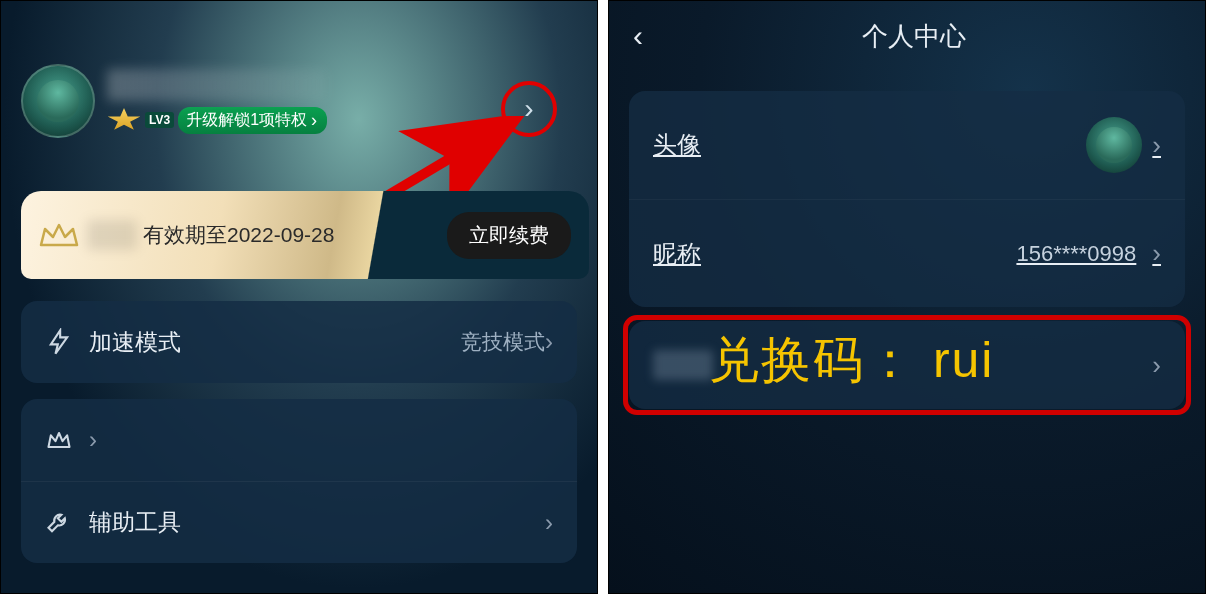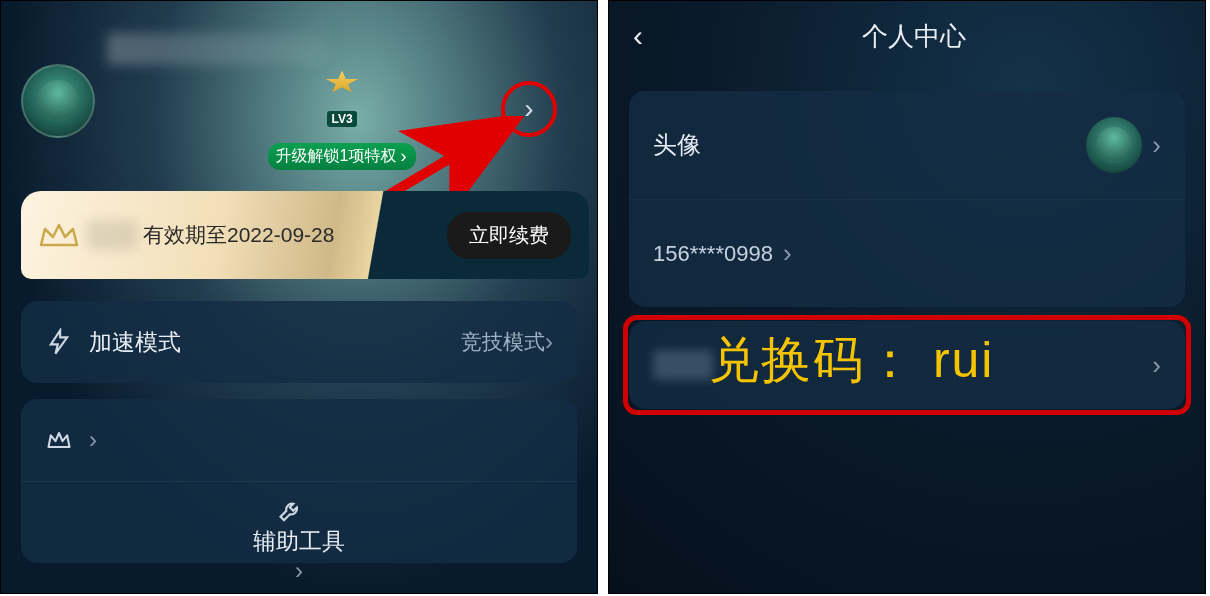--- a/index.html
+++ b/index.html
@@ -46,21 +46,21 @@
     margin-left: 12px;
     flex: 1;
   }
   .name-blur {
     width: 220px; height: 32px;
     background: linear-gradient(90deg, rgba(255,255,255,0.25), rgba(255,255,255,0.05));
     filter: blur(6px);
     border-radius: 4px;
     margin-bottom: 6px;
   }
-  .badge-row { display:flex; align-items:center; gap:16px;flex-direction:column; }
+  .badge-row { display:flex; align-items:center; gap:4px; }
   .lvl-star {
     width:34px; height:24px;
     background: linear-gradient(#f5d060,#d9a020);
     clip-path: polygon(50% 0%, 61% 35%, 98% 35%, 68% 57%, 79% 91%, 50% 70%, 21% 91%, 32% 57%, 2% 35%, 39% 35%);
     filter: blur(0.5px);
   }
   .lvl-tag {
     background:#0a4a3a; color:#fff;
     font-size:12px; font-weight:600;
     border-radius:3px; padding:1px 4px;
@@ -123,25 +123,25 @@
     position:absolute; left:20px; right:20px; top:300px;
   }
   .card {
     background: rgba(20,45,68,0.85);
     border-radius: 16px;
     margin-bottom: 16px;
   }
   .row {
     display:flex; align-items:center;
     height:82px;
-    padding: 16px 24px;
+    padding: 0 24px;
     color:#e8eef4;
     font-size:23px;
   }
-  .row + .row { border-top: 1px solid rgba(255,255,255,0.05); flex-direction: column; }
+  .row + .row { border-top: 1px solid rgba(255,255,255,0.05); }
   .row .ico { width:28px; height:28px; margin-right:16px; color:#cdd8e2; flex:0 0 auto; }
   .row .label { flex:1; }
   .row .value { color:#9eb0c2; font-size:21px; margin-right:0; }
   .row .chev { color:#8a9aac; font-size:24px; }
 
   
   .panel-right {
     background: radial-gradient(circle at 70% 15%, #14324a 0%, #0a1a2a 50%, #05101c 100%);
   }
   .titlebar {
@@ -158,24 +158,25 @@
     position:absolute; left:20px; right:20px; top:90px;
     background: rgba(20,45,68,0.78);
     border-radius: 16px;
   }
   .r-row {
     display:flex; align-items:center;
     height:108px;
     padding: 0 24px;
     color:#e8eef4;
     font-size:24px;
+    text-decoration:underline;
   }
   .r-row + .r-row { border-top: 1px solid rgba(255,255,255,0.04); }
   .r-row .label { flex:1; }
-  .r-row .value { color:#c6d2de; font-size:22px; margin-right:10px; }
+  .r-row .value { color:#c6d2de; font-size:22px; margin-right:16px; }
   .r-row .chev { color:#8a9aac; font-size:26px; }
   .avatar-sm {
     width:56px; height:56px; border-radius:50%;
     background: radial-gradient(circle at 50% 40%, #3a8a7a 20%, #1e5a50 60%, #0a2a24 100%);
     margin-right:10px;
     position:relative;
   }
   .avatar-sm::after{
     content:""; position:absolute; inset:10px; border-radius:50%;
     background: radial-gradient(circle at 50% 30%, #5fb8a0 0%, #2a6a5a 70%);
@@ -289,20 +290,21 @@
   <div class="back">‹</div>
   <div class="titlebar">个人中心</div>
 
   <div class="right-card">
     <div class="r-row">
       <span class="label">头像</span>
       <div class="avatar-sm"></div>
       <span class="chev">›</span>
     </div>
     <div class="r-row">
+      <span class="label">昵称</span>
       <span class="value">156****0998</span>
       <span class="chev">›</span>
     </div>
   </div>
 
   <div class="redeem-card">
     <div class="redeem-blur"></div>
     <span class="chev">›</span>
   </div>
 

